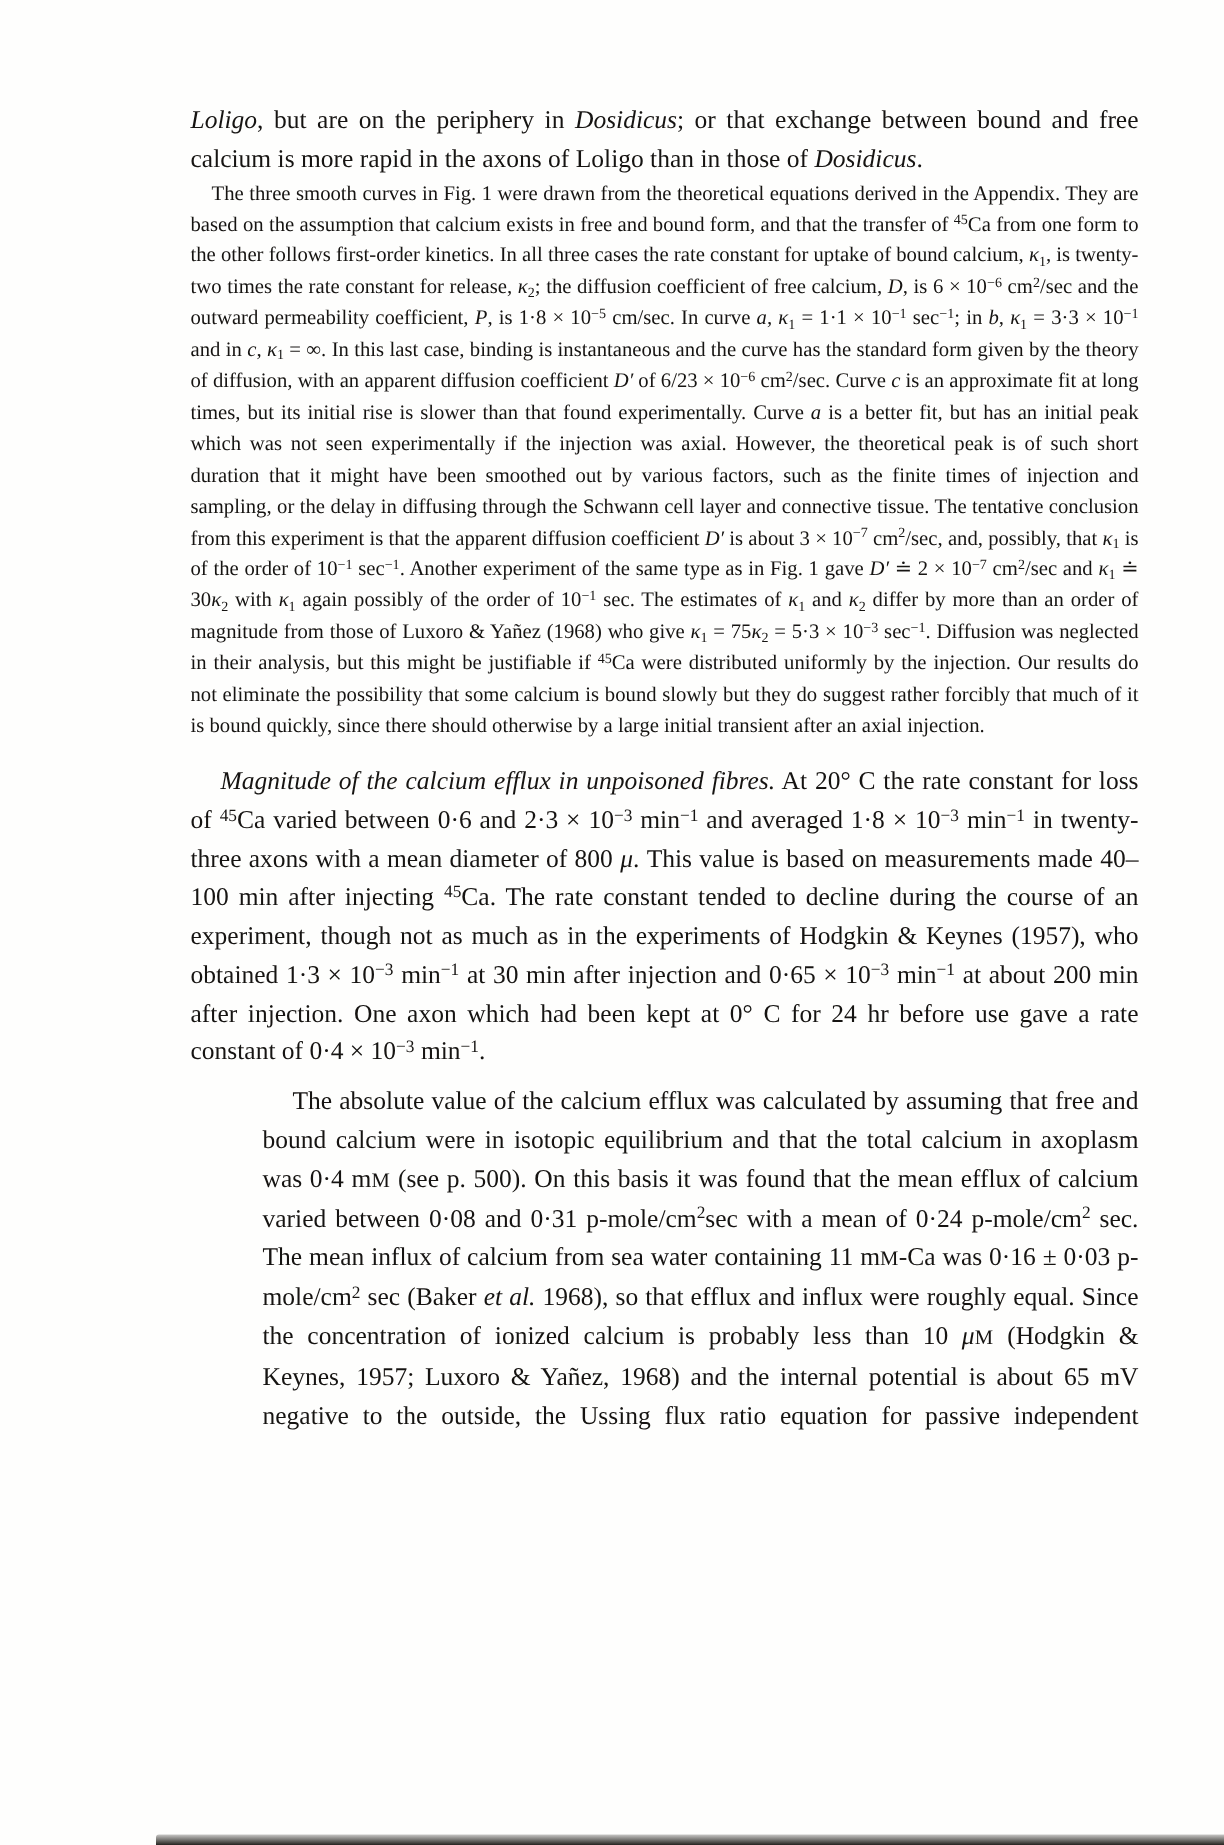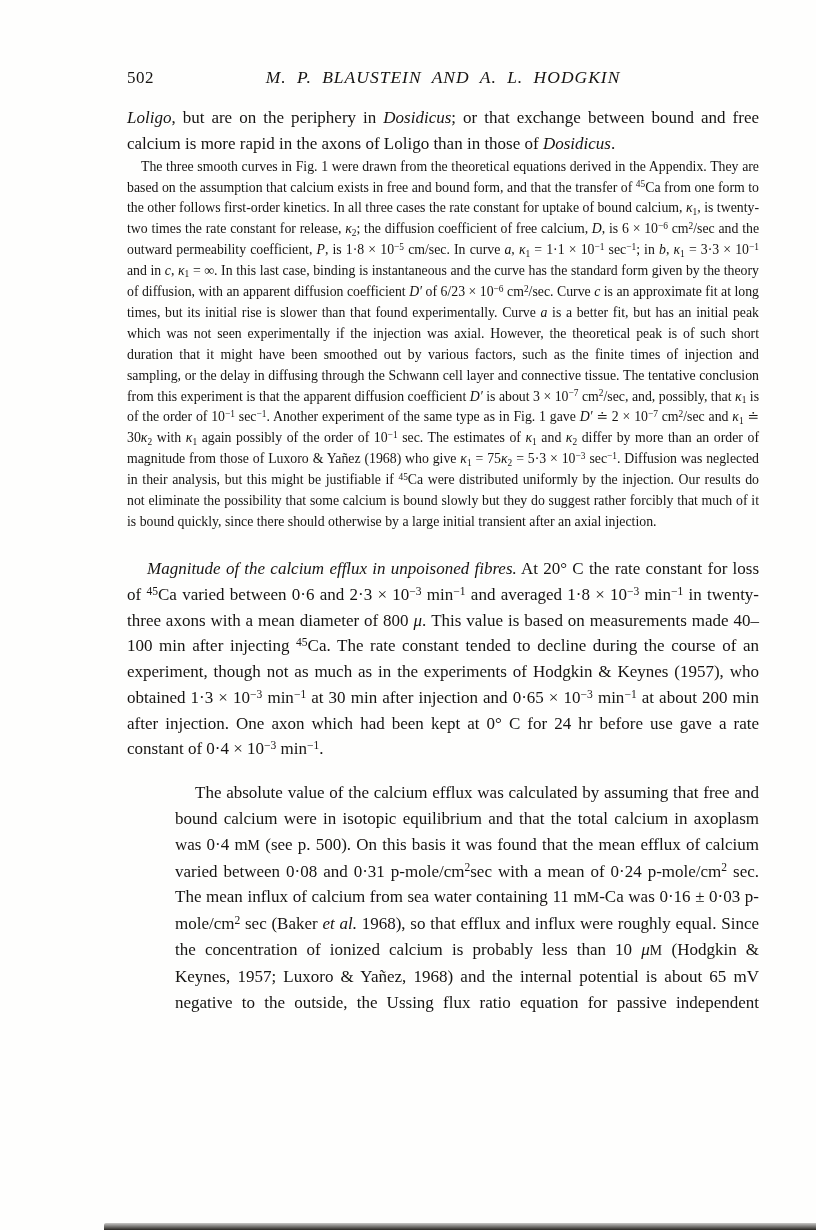--- a/index.html
+++ b/index.html
@@ -42,46 +42,42 @@
     line-height: 25.8px;
   }
   .small {
     font-size: 13.8px;
     line-height: 20.9px;
   }
   .indent { text-indent: 20px; }
   .indent-sm { text-indent: 14px; }
   .no-indent { text-indent: 0; }
   .mb-body { }
-  .mb-small { margin-bottom: 23px; }
-  .mb-tight { margin-bottom: 18px; }
+  .mb-small { margin-bottom: 13px; }
+  .mb-tight { margin-bottom: 7px; }
   .justify-last { text-align-last: justify; margin-left: 48px; }
   .it { font-style: italic; }
   .sup { font-size: 68%; position: relative; top: -0.45em; line-height: 0; }
   .sub { font-size: 68%; position: relative; top: 0.25em; line-height: 0; }
   .sc { text-transform: uppercase; font-size: 81%; letter-spacing: 0.3px; }
   .scan-edge {
     position: absolute;
     bottom: 0;
     left: 104px;
     right: 0;
     height: 7px;
     background: linear-gradient(to bottom, rgba(40,38,34,0.25), #262420);
     border-radius: 2px 0 0 0;
   }
 </style>
 </head>
 <body>
 
 <div class="page">
 
-  <header class="running-header">
-    <span class="page-num">502</span>
-    <span class="running-title">M. P. BLAUSTEIN AND A. L. HODGKIN</span>
-  </header>
 
   <main>
     <p class="body no-indent mb-body"><span class="it">Loligo</span><span>, but are on the periphery in </span><span class="it">Dosidicus</span><span>; or that exchange between bound and free calcium is more rapid in the axons of Loligo than in those of </span><span class="it">Dosidicus</span><span>.</span></p>
 
     <p class="small indent-sm mb-small"><span>The three smooth curves in Fig. 1 were drawn from the theoretical equations derived in the Appendix. They are based on the assumption that calcium exists in free and bound form, and that the transfer of </span><span class="sup">45</span><span>Ca from one form to the other follows first-order kinetics. In all three cases the rate constant for uptake of bound calcium, </span><span class="it">κ</span><span class="sub">1</span><span>, is twenty-two times the rate constant for release, </span><span class="it">κ</span><span class="sub">2</span><span>; the diffusion coefficient of free calcium, </span><span class="it">D</span><span>, is 6 × 10</span><span class="sup">−6</span><span> cm</span><span class="sup">2</span><span>/sec and the outward permeability coefficient, </span><span class="it">P</span><span>, is 1·8 × 10</span><span class="sup">−5</span><span> cm/sec. In curve </span><span class="it">a</span><span>, </span><span class="it">κ</span><span class="sub">1</span><span> = 1·1 × 10</span><span class="sup">−1</span><span> sec</span><span class="sup">−1</span><span>; in </span><span class="it">b</span><span>, </span><span class="it">κ</span><span class="sub">1</span><span> = 3·3 × 10</span><span class="sup">−1</span><span> and in </span><span class="it">c</span><span>, </span><span class="it">κ</span><span class="sub">1</span><span> = ∞. In this last case, binding is instantaneous and the curve has the standard form given by the theory of diffusion, with an apparent diffusion coefficient </span><span class="it">D′</span><span> of 6/23 × 10</span><span class="sup">−6</span><span> cm</span><span class="sup">2</span><span>/sec. Curve </span><span class="it">c</span><span> is an approximate fit at long times, but its initial rise is slower than that found experimentally. Curve </span><span class="it">a</span><span> is a better fit, but has an initial peak which was not seen experimentally if the injection was axial. However, the theoretical peak is of such short duration that it might have been smoothed out by various factors, such as the finite times of injection and sampling, or the delay in diffusing through the Schwann cell layer and connective tissue. The tentative conclusion from this experiment is that the apparent diffusion coefficient </span><span class="it">D′</span><span> is about 3 × 10</span><span class="sup">−7</span><span> cm</span><span class="sup">2</span><span>/sec, and, possibly, that </span><span class="it">κ</span><span class="sub">1</span><span> is of the order of 10</span><span class="sup">−1</span><span> sec</span><span class="sup">−1</span><span>. Another experiment of the same type as in Fig. 1 gave </span><span class="it">D′</span><span> ≐ 2 × 10</span><span class="sup">−7</span><span> cm</span><span class="sup">2</span><span>/sec and </span><span class="it">κ</span><span class="sub">1</span><span> ≐ 30</span><span class="it">κ</span><span class="sub">2</span><span> with </span><span class="it">κ</span><span class="sub">1</span><span> again possibly of the order of 10</span><span class="sup">−1</span><span> sec. The estimates of </span><span class="it">κ</span><span class="sub">1</span><span> and </span><span class="it">κ</span><span class="sub">2</span><span> differ by more than an order of magnitude from those of Luxoro &amp; Yañez (1968) who give </span><span class="it">κ</span><span class="sub">1</span><span> = 75</span><span class="it">κ</span><span class="sub">2</span><span> = 5·3 × 10</span><span class="sup">−3</span><span> sec</span><span class="sup">−1</span><span>. Diffusion was neglected in their analysis, but this might be justifiable if </span><span class="sup">45</span><span>Ca were distributed uniformly by the injection. Our results do not eliminate the possibility that some calcium is bound slowly but they do suggest rather forcibly that much of it is bound quickly, since there should otherwise by a large initial transient after an axial injection.</span></p>
 
     <p class="body indent mb-tight"><span class="it">Magnitude of the calcium efflux in unpoisoned fibres.</span><span> At 20° C the rate constant for loss of </span><span class="sup">45</span><span>Ca varied between 0·6 and 2·3 × 10</span><span class="sup">−3</span><span> min</span><span class="sup">−1</span><span> and averaged 1·8 × 10</span><span class="sup">−3</span><span> min</span><span class="sup">−1</span><span> in twenty-three axons with a mean diameter of 800 </span><span class="it">μ</span><span>. This value is based on measurements made 40–100 min after injecting </span><span class="sup">45</span><span>Ca. The rate constant tended to decline during the course of an experiment, though not as much as in the experiments of Hodgkin &amp; Keynes (1957), who obtained 1·3 × 10</span><span class="sup">−3</span><span> min</span><span class="sup">−1</span><span> at 30 min after injection and 0·65 × 10</span><span class="sup">−3</span><span> min</span><span class="sup">−1</span><span> at about 200 min after injection. One axon which had been kept at 0° C for 24 hr before use gave a rate constant of 0·4 × 10</span><span class="sup">−3</span><span> min</span><span class="sup">−1</span><span>.</span></p>
 
     <p class="body indent justify-last"><span>The absolute value of the calcium efflux was calculated by assuming that free and bound calcium were in isotopic equilibrium and that the total calcium in axoplasm was 0·4 m</span><span class="sc">m</span><span> (see p. 500). On this basis it was found that the mean efflux of calcium varied between 0·08 and 0·31 p-mole/cm</span><span class="sup">2</span><span>sec with a mean of 0·24 p-mole/cm</span><span class="sup">2</span><span> sec. The mean influx of calcium from sea water containing 11 m</span><span class="sc">m</span><span>-Ca was 0·16 ± 0·03 p-mole/cm</span><span class="sup">2</span><span> sec (Baker </span><span class="it">et al.</span><span> 1968), so that efflux and influx were roughly equal. Since the concentration of ionized calcium is probably less than 10 </span><span class="it">μ</span><span class="sc">m</span><span> (Hodgkin &amp; Keynes, 1957; Luxoro &amp; Yañez, 1968) and the internal potential is about 65 mV negative to the outside, the Ussing flux ratio equation for passive independent</span></p>
   </main>

